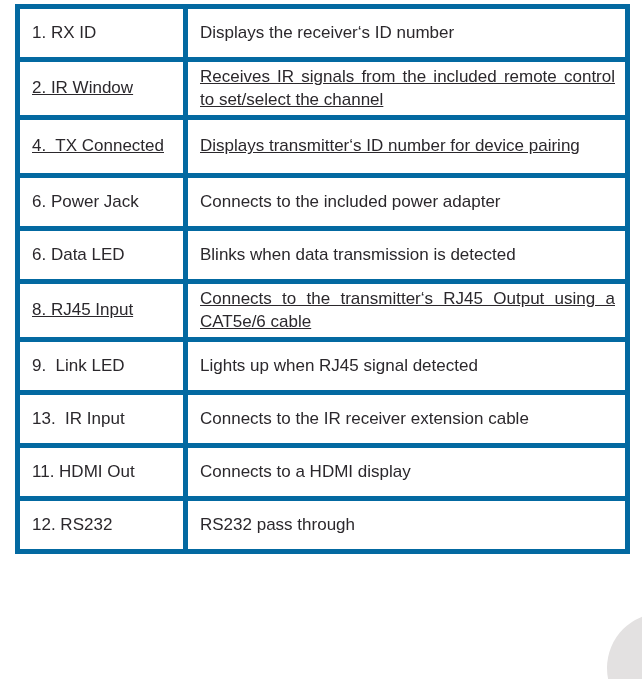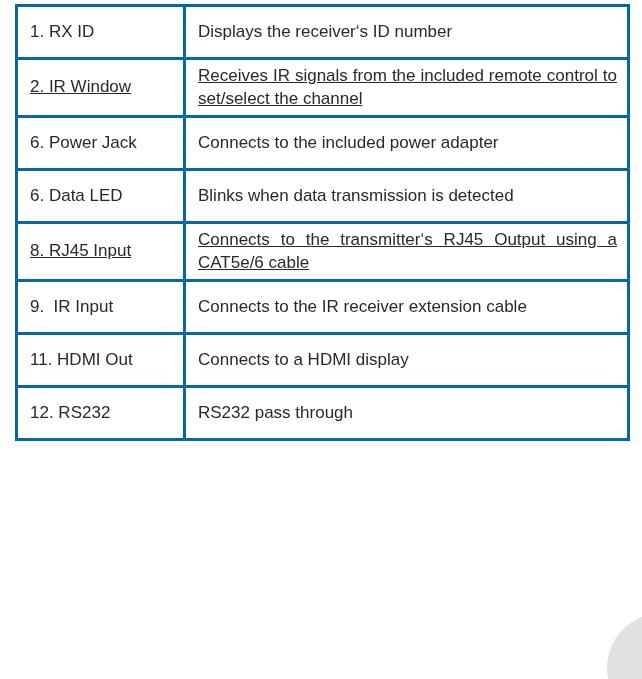--- a/index.html
+++ b/index.html
@@ -31,21 +31,21 @@
     left: 15px;
     top: 4px;
     width: 615px;
     border-collapse: collapse;
     table-layout: fixed;
     color: #2b282c;
     font-size: 17px;
     line-height: 1.3;
   }
   table.features td {
-    border: 3px solid #0369a1;
+    border: 5px solid #0369a1;
     vertical-align: middle;
     background: transparent;
   }
   td.label-cell {
     width: 168px;
     padding: 2px 4px 2px 12px;
     white-space: pre;
   }
   td.desc-cell {
     padding: 2px 10px 2px 12px;
@@ -62,34 +62,42 @@
 <table class="features">
   <tbody>
     <tr class="row-single">
       <td class="label-cell">1. RX ID</td>
       <td class="desc-cell">Displays the receiver‘s ID number</td>
     </tr>
     <tr class="row-double">
       <td class="label-cell">2. IR Window</td>
       <td class="desc-cell">Receives IR signals from the included remote control to set/select the channel</td>
     </tr>
+    <tr class="row-double">
+      <td class="label-cell">4.  TX Connected</td>
+      <td class="desc-cell">Displays transmitter‘s ID number for device pairing</td>
+    </tr>
     <tr class="row-single">
       <td class="label-cell">6. Power Jack</td>
       <td class="desc-cell">Connects to the included power adapter</td>
     </tr>
     <tr class="row-single">
       <td class="label-cell">6. Data LED</td>
       <td class="desc-cell">Blinks when data transmission is detected</td>
     </tr>
     <tr class="row-double">
       <td class="label-cell">8. RJ45 Input</td>
       <td class="desc-cell">Connects to the transmitter‘s RJ45 Output using a CAT5e/6 cable</td>
     </tr>
     <tr class="row-single">
-      <td class="label-cell">9.  IR Input</td>
+      <td class="label-cell">9.  Link LED</td>
+      <td class="desc-cell">Lights up when RJ45 signal detected</td>
+    </tr>
+    <tr class="row-single">
+      <td class="label-cell">13.  IR Input</td>
       <td class="desc-cell">Connects to the IR receiver extension cable</td>
     </tr>
     <tr class="row-single">
       <td class="label-cell">11. HDMI Out</td>
       <td class="desc-cell">Connects to a HDMI display</td>
     </tr>
     <tr class="row-single">
       <td class="label-cell">12. RS232</td>
       <td class="desc-cell">RS232 pass through</td>
     </tr>

